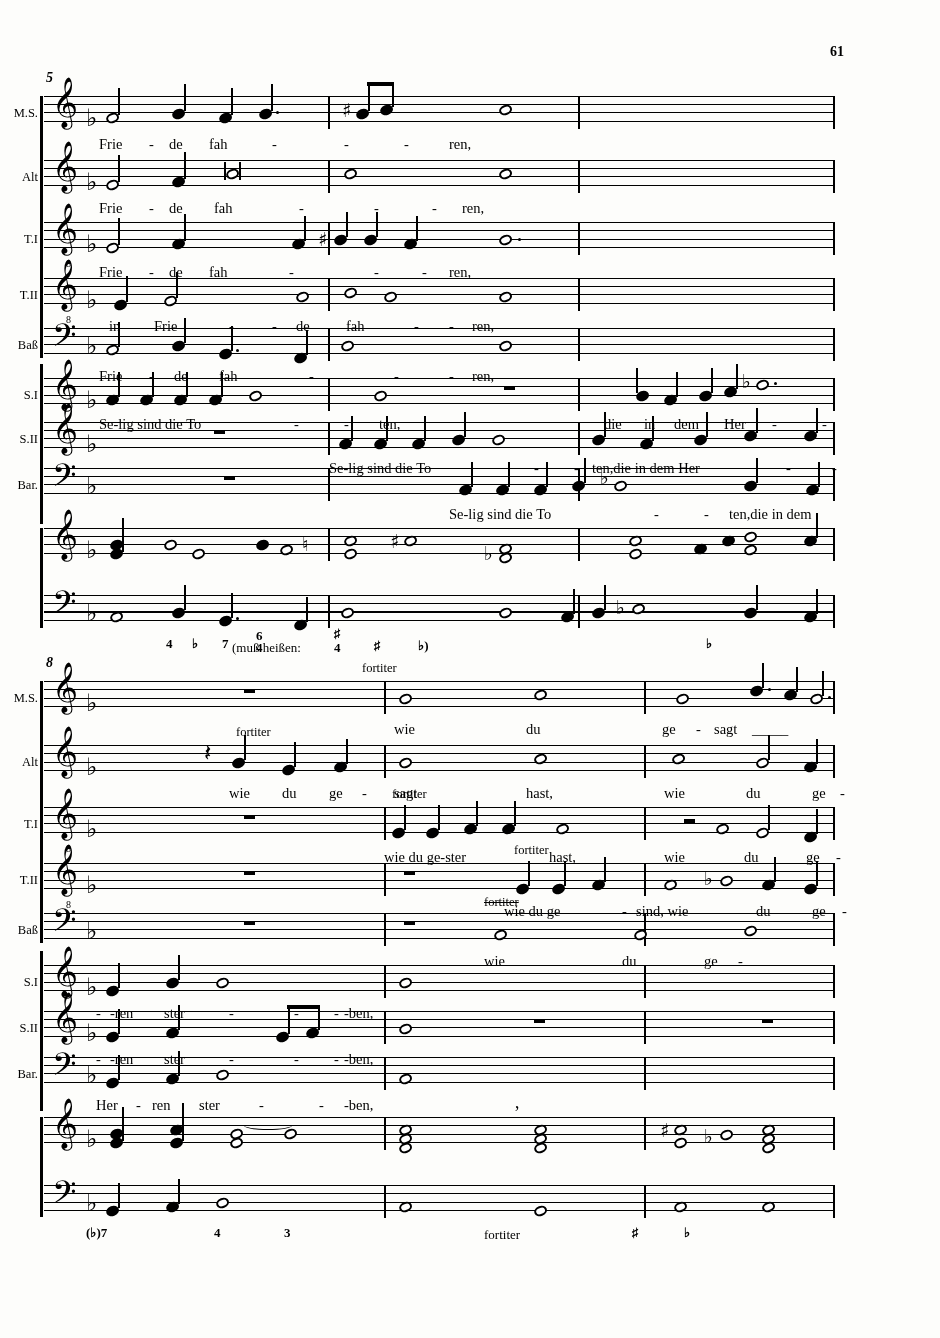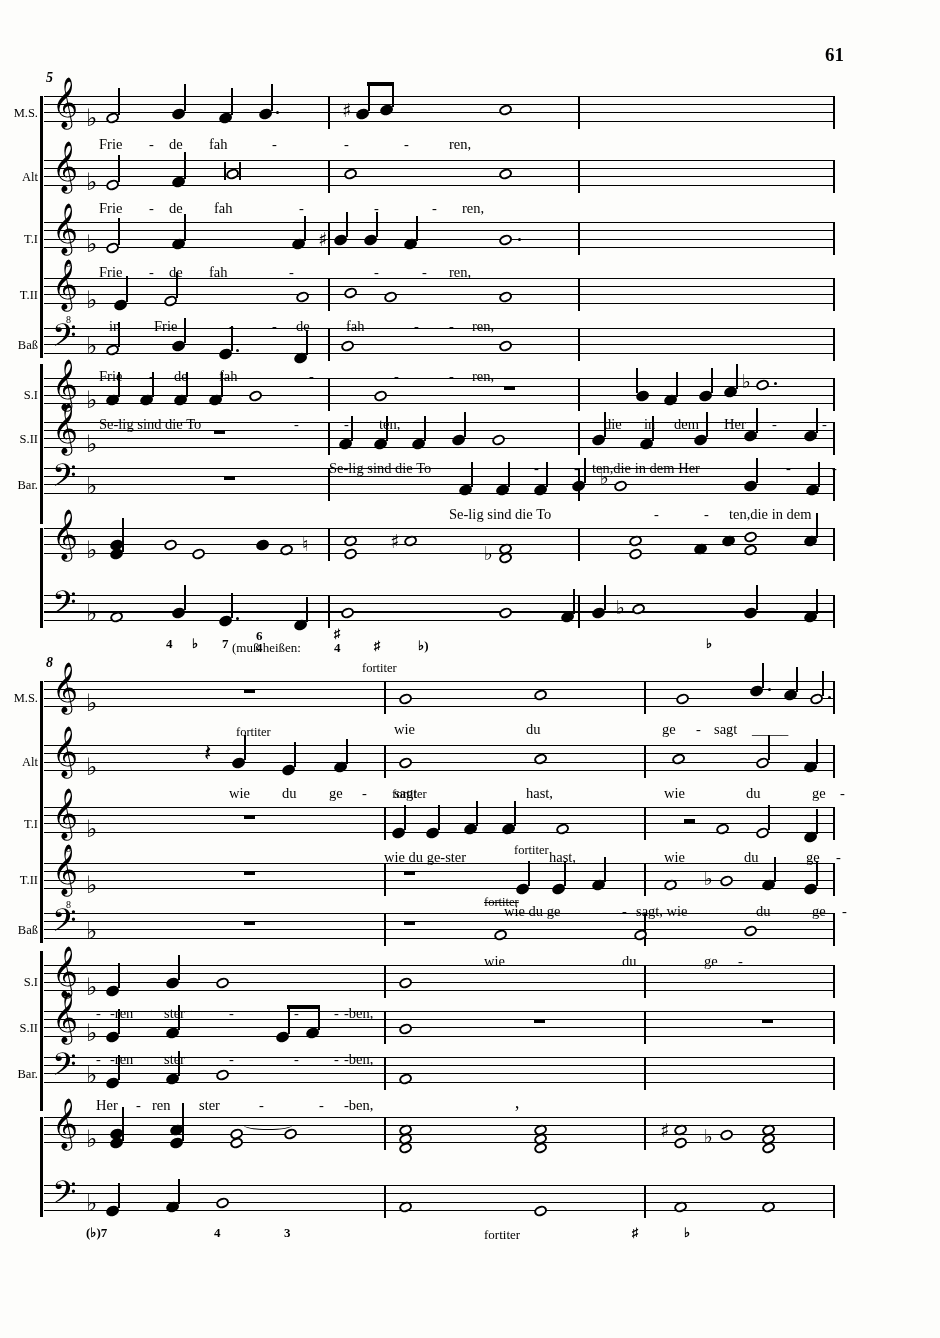--- a/index.html
+++ b/index.html
@@ -17,21 +17,21 @@
   }
   .page {
     position: absolute;
     inset: 0;
     background: #fdfdfb;
   }
   .page-number {
     position: absolute;
     top: 44px;
     right: 96px;
-    font-size: 19px;
+    font-size: 14px;
     font-weight: bold;
     font-family: "Liberation Serif", serif;
   }
 
   
   .system {
     position: absolute;
     left: 44px;
     width: 790px;
   }
@@ -652,21 +652,21 @@
     <div class="notehead open" style="left:620px;top:225px;"></div>
     <div class="accidental" style="left:660px;top:214px;">♭</div>
     <div class="notehead open" style="left:676px;top:221px;"></div>
     <div class="notehead" style="left:718px;top:225px;"></div>
     <div class="stem" style="left:730px;top:202px;height:25px;"></div>
     <div class="notehead" style="left:760px;top:229px;"></div>
     <div class="stem" style="left:772px;top:206px;height:25px;"></div>
     <div class="lyric-row">
       <span class="lyric" style="left:460px;top:248px;">wie du ge</span>
       <span class="lyric" style="left:578px;top:248px;">-</span>
-      <span class="lyric" style="left:592px;top:248px;">sagt, wie</span>
+      <span class="lyric" style="left:592px;top:248px;">sind, wie</span>
       <span class="lyric" style="left:712px;top:248px;">du</span>
       <span class="lyric" style="left:768px;top:248px;">ge</span>
       <span class="lyric" style="left:798px;top:248px;">-</span>
     </div>
 
     <div class="part-label" style="top:268px;">Baß</div>
     <div class="staff" style="top:258px;"></div>
     <div class="clef bass" style="left:8px;top:250px;">𝄢</div>
     <div class="keysig" style="left:42px;top:264px;">♭</div>
     <div class="barline" style="left:340px;top:258px;height:33px;"></div>

